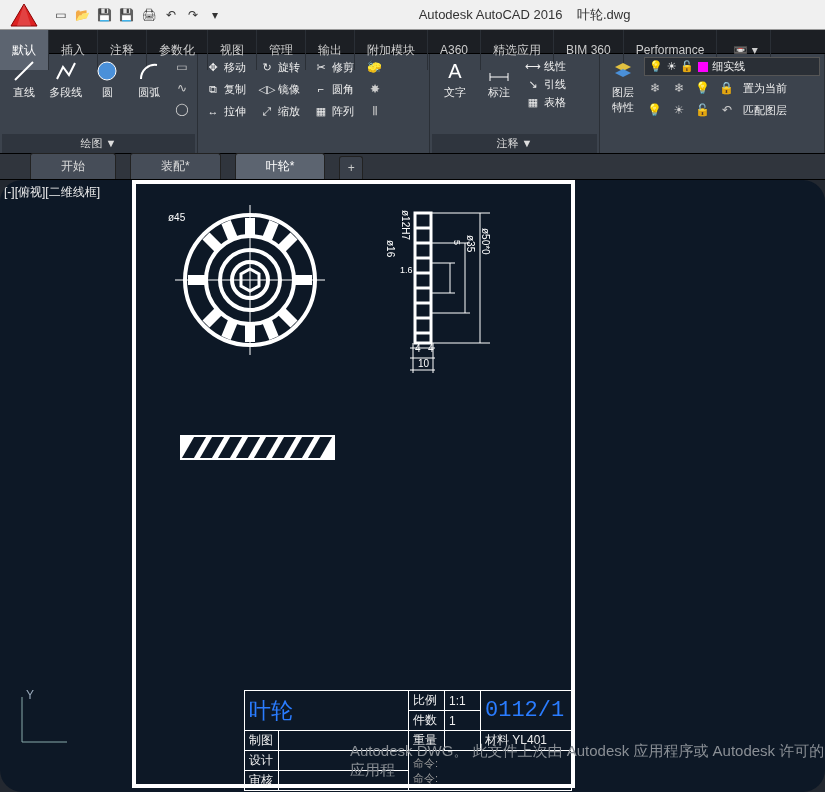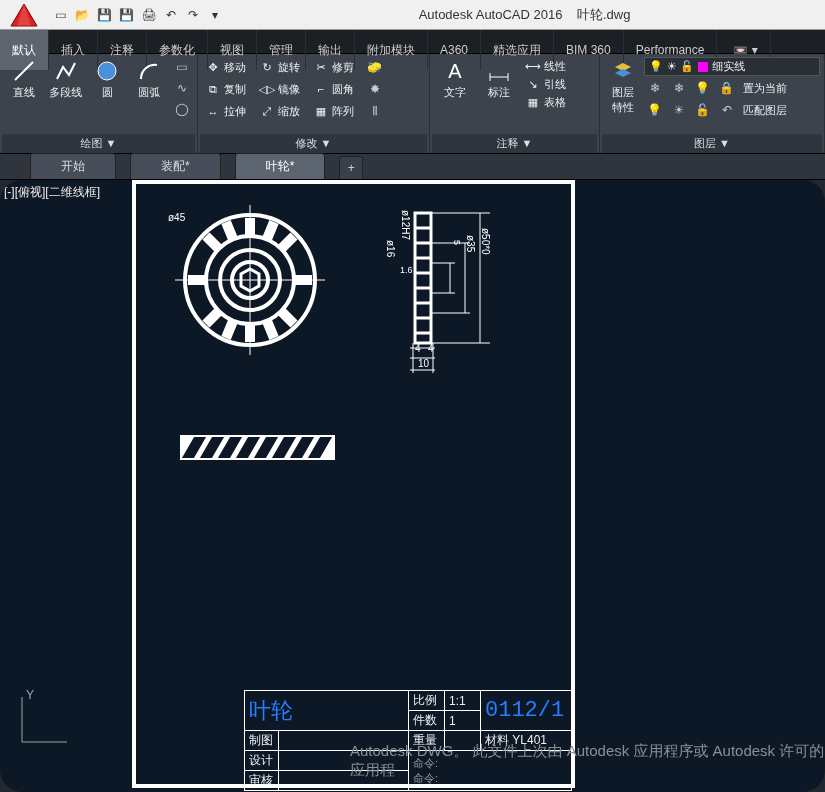--- a/index.html
+++ b/index.html
@@ -305,21 +305,20 @@
             <span class="ico">⤢</span>
             <span>缩放</span>
           </div>
         <div class="small-tool">
             <span class="ico">▦</span>
             <span>阵列</span>
           </div>
         <div class="mini-tool">⫴</div>
       </div>
     </div>
-    <div class="panel-title">修改 ▼</div>
   </div>
 
   <div class="panel" style="width:170px">
     <div class="panel-row">
       <div class="big-tool">
         <span class="ico" style="font-size:20px;color:#fff">A</span>
         <span>文字</span>
       </div>
       <div class="big-tool">
         <span class="ico">
@@ -382,21 +381,20 @@
           <div class="mini-tool">💡</div>
           <div class="mini-tool">☀</div>
           <div class="mini-tool">🔓</div>
           <div class="mini-tool">↶</div>
           <div class="small-tool" style="min-width:auto">
               <span>匹配图层</span>
             </div>
         </div>
       </div>
     </div>
-    <div class="panel-title">图层 ▼</div>
   </div>
 </div>
 
 <div class="doc-tabs">
   <div class="doc-tab">开始</div>
   <div class="doc-tab">装配*</div>
   <div class="doc-tab active">叶轮*</div>
   <div class="doc-tab-add">+</div>
 </div>
 

